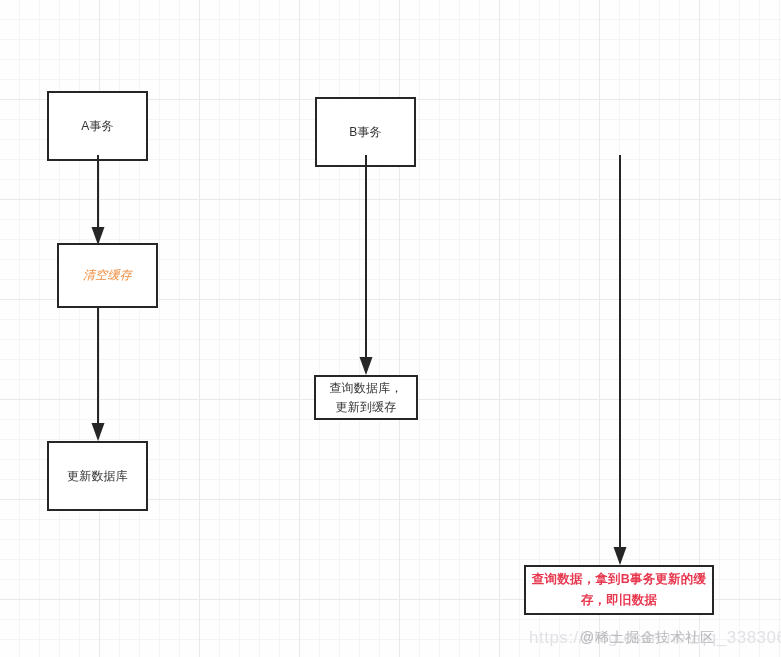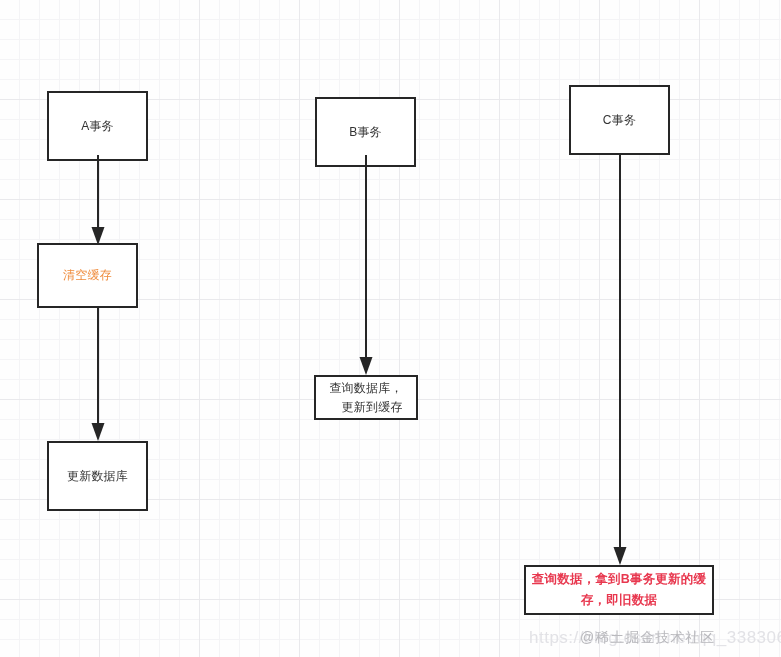--- a/index.html
+++ b/index.html
@@ -89,21 +89,21 @@
 
   <div class="node" style="left:47px; top:91px; width:101px; height:70px;">
     <span>A事务</span>
   </div>
 
   <svg class="edge" style="left:90px; top:155px; width:16px; height:90px;" viewBox="0 0 16 90">
     <line x1="8" y1="0" x2="8" y2="76"></line>
     <polygon points="8,90 1.5,72 14.5,72"></polygon>
   </svg>
 
-  <div class="node accent-orange" style="left:37px; top:243px; width:101px; height:65px;">
+  <div class="node accent-orange" style="left:57px; top:243px; width:101px; height:65px;font-style:italic;">
     <span>清空缓存</span>
   </div>
 
   <svg class="edge" style="left:90px; top:308px; width:16px; height:133px;" viewBox="0 0 16 133">
     <line x1="8" y1="0" x2="8" y2="119"></line>
     <polygon points="8,133 1.5,115 14.5,115"></polygon>
   </svg>
 
   <div class="node" style="left:47px; top:441px; width:101px; height:70px;">
     <span>更新数据库</span>
@@ -111,28 +111,25 @@
 
   <div class="node" style="left:315px; top:97px; width:101px; height:70px;">
     <span>B事务</span>
   </div>
 
   <svg class="edge" style="left:358px; top:155px; width:16px; height:220px;" viewBox="0 0 16 220">
     <line x1="8" y1="0" x2="8" y2="206"></line>
     <polygon points="8,220 1.5,202 14.5,202"></polygon>
   </svg>
 
-  <div class="node" style="left:314px; top:375px; width:104px; height:45px;text-align:right;">
+  <div class="node" style="left:314px; top:375px; width:104px; height:45px;">
     <span>查询数据库，
 更新到缓存</span>
   </div>
 
-  <div class="node" style="left:569px; top:85px; width:101px; height:70px;">
-    <span>C事务</span>
-  </div>
 
   <svg class="edge" style="left:612px; top:155px; width:16px; height:410px;" viewBox="0 0 16 410">
     <line x1="8" y1="0" x2="8" y2="396"></line>
     <polygon points="8,410 1.5,392 14.5,392"></polygon>
   </svg>
 
   <div class="node accent-red" style="left:524px; top:565px; width:190px; height:50px;text-align:center;">
     <span>查询数据，拿到B事务更新的缓
 存，即旧数据</span>
   </div>

